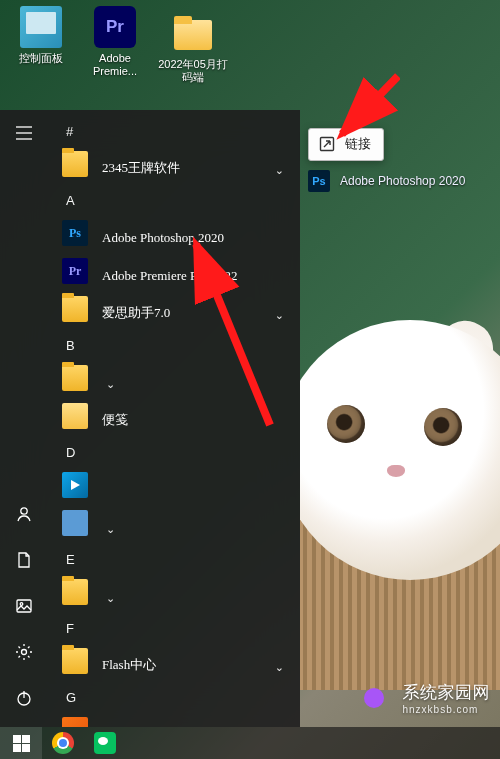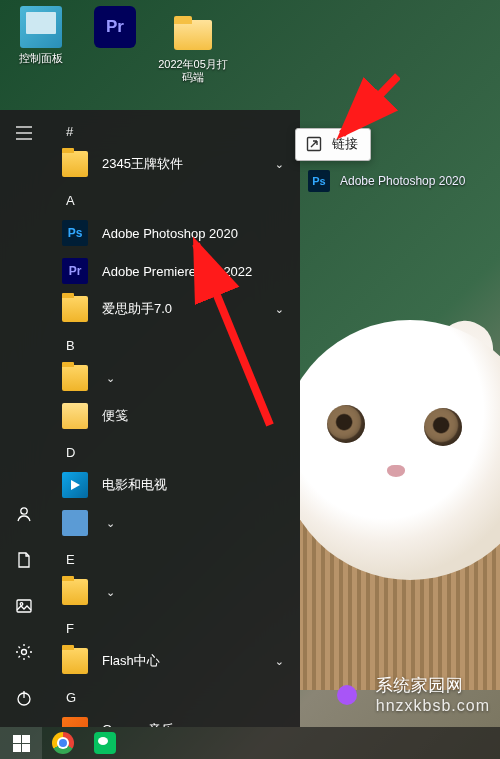--- a/index.html
+++ b/index.html
@@ -25,61 +25,61 @@
   display: flex; color: #fff;
 }
 .rail { width: 48px; display: flex; flex-direction: column; }
 .rail-top { flex: 0 0 auto; }
 .rail-bottom { margin-top: auto; padding-bottom: 6px; }
 .rail-btn { width: 48px; height: 46px; display: flex; align-items: center; justify-content: center; color: #fff; }
 .rail-btn svg, .rail-btn .glyph { width: 18px; height: 18px; }
 
 .apps { flex: 1; overflow: hidden; padding: 4px 0; }
 .letter { font-size: 13px; color: #fff; padding: 10px 0 6px 18px; opacity: .95; }
-.item { display: flex; align-items: center; padding: 6px 12px 6px 14px; height: 38px; }
+.item { display: flex; align-items: flex-end; padding: 6px 12px 6px 14px; height: 38px; font-family: Liberation Serif, serif; }
 .item .app-ico { width: 26px; height: 26px; margin-right: 14px; flex: none; border-radius: 2px; }
 .item .label { flex: 1; font-size: 13px; white-space: nowrap; overflow: hidden; text-overflow: ellipsis; }
 .item .chev { color: #fff; opacity: .9; font-size: 11px; padding: 0 4px; }
 .folder-ico { background: linear-gradient(#ffd666,#f0b429); position: relative; }
 .folder-ico::before { content: ""; position: absolute; top: -3px; left: 0; width: 12px; height: 5px; background: #f0b429; border-radius: 1px 1px 0 0; }
 .ps-ico { background: #001e36; display: flex; align-items: center; justify-content: center; color: #31a8ff; font-weight: bold; font-size: 12px; }
 .pr-ico { background: #00005b; display: flex; align-items: center; justify-content: center; color: #9999ff; font-weight: bold; font-size: 12px; }
 .note-ico { background: linear-gradient(#ffe08a,#f5c044); position: relative; }
 .tv-ico { background: linear-gradient(135deg,#0ea5e9,#0369a1); position: relative; }
 .tv-ico::after { content: ""; position: absolute; top: 8px; left: 9px; border-left: 9px solid #fff; border-top: 5px solid transparent; border-bottom: 5px solid transparent; }
 .ding-ico { background: #5b9bd5; }
 .groove-ico { background: linear-gradient(135deg,#f97316,#ea580c); border-radius: 50%; }
 
 .drag-target {
   position: absolute; left: 308px; top: 170px; display: flex; align-items: center;
 }
 .drag-target .ps-small { width: 22px; height: 22px; background: #001e36; display: flex; align-items: center; justify-content: center; color: #31a8ff; font-weight: bold; font-size: 11px; border-radius: 2px; margin-right: 10px; }
 .drag-target .lbl { font-size: 12px; color: #eef; text-shadow: 0 1px 2px rgba(0,0,0,.8); }
 
 .tooltip {
-  position: absolute; left: 295px; top: 128px; background: #fdfdfd; color: #222;
+  position: absolute; left: 308px; top: 128px; background: #fdfdfd; color: #222;
   border: 1px solid #bbb; border-radius: 3px; padding: 6px 12px 7px 10px; font-size: 13px;
   display: flex; align-items: center; gap: 10px; box-shadow: 0 2px 8px rgba(0,0,0,.3);
 }
 .tooltip .link-ico { width: 16px; height: 16px; }
 
 .taskbar { position: absolute; left: 0; right: 0; bottom: 0; height: 32px; background: rgba(20,20,20,.65); display: flex; align-items: center; }
 .tb-btn { width: 42px; height: 32px; display: flex; align-items: center; justify-content: center; }
 .tb-btn.active { background: rgba(255,255,255,.12); }
 .win-logo { display: grid; grid-template-columns: 8px 8px; grid-template-rows: 8px 8px; gap: 1px; }
 .win-logo span { background: #fff; }
 .chrome { width: 22px; height: 22px; border-radius: 50%; background: conic-gradient(#ea4335 0 120deg,#34a853 120deg 240deg,#fbbc05 240deg 360deg); position: relative; }
 .chrome::after { content: ""; position: absolute; inset: 5px; background: #fff; border-radius: 50%; }
 .chrome::before { content: ""; position: absolute; inset: 7px; background: #4285f4; border-radius: 50%; z-index: 1; }
 .wechat { width: 22px; height: 22px; background: #07c160; border-radius: 4px; position: relative; }
 .wechat::after { content: ""; position: absolute; top: 5px; left: 4px; width: 10px; height: 8px; background: #fff; border-radius: 50%; }
 
 .watermark { position: absolute; right: 10px; bottom: 44px; color: #fff; font-size: 17px; letter-spacing: .5px; display: flex; align-items: center; gap: 19px; text-shadow: 0 1px 3px rgba(0,0,0,.6); }
 .wm-dot { width: 20px; height: 20px; border-radius: 50%; background: #a855f7; }
-.wm-sub { font-size: 16px; opacity: .85; display: block; letter-spacing: 1px; }
+.wm-sub { font-size: 10px; opacity: .85; display: block; letter-spacing: 1px; }
 
 .cat {
   position: absolute; right: 0; top: 260px; width: 200px; height: 430px; overflow: hidden; pointer-events: none;
 }
 .cat-body { position: absolute; right: -40px; top: 60px; width: 260px; height: 260px; background: radial-gradient(ellipse at 40% 35%, #fff 0 45%, #f5efe8 55%, #e8dfd0 70%); border-radius: 50%; }
 .cat-eye { position: absolute; width: 38px; height: 38px; border-radius: 50%; background: radial-gradient(circle at 45% 45%, #2a1f15 0 25%, #8a6f4f 30% 55%, #5a4530 60% 100%); box-shadow: inset -3px -3px 6px rgba(0,0,0,.4); }
 .cat-eye.l { right: 135px; top: 145px; }
 .cat-eye.r { right: 38px; top: 148px; }
 .cat-nose { position: absolute; right: 95px; top: 205px; width: 18px; height: 12px; background: #d9a0a8; border-radius: 40% 40% 50% 50%; }
 .cat-ear { position: absolute; width: 60px; height: 80px; background: linear-gradient(#f5efe8,#fff); border-radius: 50% 50% 10% 60%; }
@@ -91,20 +91,21 @@
 </head>
 <body>
 
 <div class="desktop">
   <div class="desktop-icon" style="left:6px;top:6px">
     <div class="ico ico-cp"></div>
     <span>控制面板</span>
   </div>
   <div class="desktop-icon" style="left:80px;top:6px">
     <div class="ico ico-pr">Pr</div>
+    <span>Adobe Premie...</span>
   </div>
   <div class="desktop-icon" style="left:158px;top:12px">
     <div class="ico ico-folder"></div>
     <span>2022年05月打码端</span>
   </div>
 </div>
 
 <div class="cat">
   <div class="cardboard"></div>
   <div class="cat-ear r"></div>
@@ -186,21 +187,20 @@
         <div class="app-ico folder-ico"></div>
         <div class="chev">⌄</div>
       </div>
       <div class="item">
         <div class="app-ico note-ico"></div>
         <div class="label">便笺</div>
       </div>
       <div class="letter">D</div>
       <div class="item">
         <div class="app-ico tv-ico"></div>
-        <div class="label">电影和电视</div>
       </div>
       <div class="item">
         <div class="app-ico ding-ico"></div>
         <div class="chev">⌄</div>
       </div>
       <div class="letter">E</div>
       <div class="item">
         <div class="app-ico folder-ico"></div>
         <div class="chev">⌄</div>
       </div>

